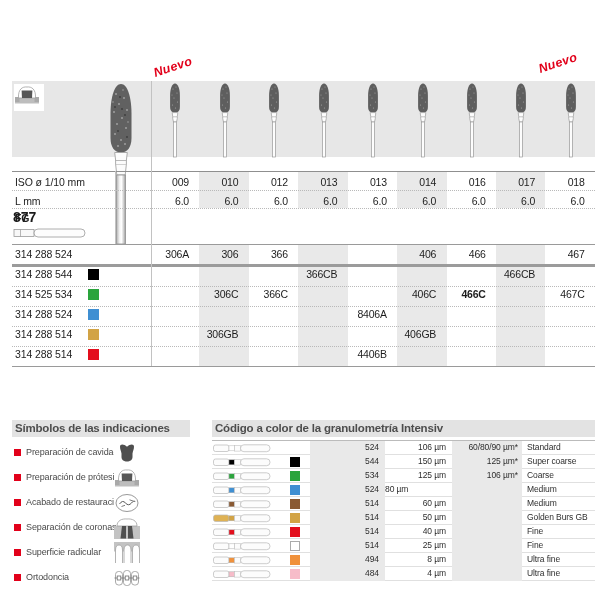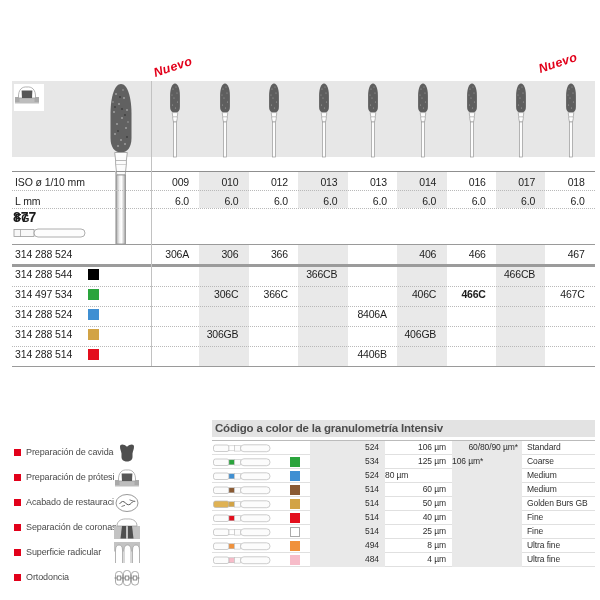--- a/index.html
+++ b/index.html
@@ -270,39 +270,40 @@
       <div class="cell" style="left: 150px; top: 248px;">306A</div>
       <div class="cell" style="left: 199.4px; top: 248px;">306</div>
       <div class="cell" style="left: 248.9px; top: 248px;">366</div>
       <div class="cell" style="left: 397.2px; top: 248px;">406</div>
       <div class="cell" style="left: 446.7px; top: 248px;">466</div>
       <div class="cell" style="left: 545.6px; top: 248px;">467</div>
       <div class="rowlabel" style="top: 268px;">314 288 544</div>
       <div class="swatch" style="left: 88px; top: 268.5px; background: rgb(0, 0, 0);"></div>
       <div class="cell" style="left: 298.3px; top: 268px;">366CB</div>
       <div class="cell" style="left: 496.1px; top: 268px;">466CB</div>
-      <div class="rowlabel" style="top: 288px;">314 497 534</div>
+      <div class="rowlabel" style="top: 288px;">314 525 534</div>
       <div class="swatch" style="left: 88px; top: 288.5px; background: rgb(42, 164, 60);"></div>
       <div class="cell" style="left: 199.4px; top: 288px;">306C</div>
       <div class="cell" style="left: 248.9px; top: 288px;">366C</div>
       <div class="cell" style="left: 397.2px; top: 288px;">406C</div>
       <div class="cell" style="left: 446.7px; top: 288px; font-weight: bold;">466C</div>
       <div class="cell" style="left: 545.6px; top: 288px;">467C</div>
       <div class="rowlabel" style="top: 308px;">314 288 524</div>
       <div class="swatch" style="left: 88px; top: 308.5px; background: rgb(63, 143, 210);"></div>
       <div class="cell" style="left: 347.8px; top: 308px;">8406A</div>
       <div class="rowlabel" style="top: 328px;">314 288 514</div>
       <div class="swatch" style="left: 88px; top: 328.5px; background: rgb(210, 163, 69);"></div>
       <div class="cell" style="left: 199.4px; top: 328px;">306GB</div>
       <div class="cell" style="left: 397.2px; top: 328px;">406GB</div>
       <div class="rowlabel" style="top: 348px;">314 288 514</div>
       <div class="swatch" style="left: 88px; top: 348.5px; background: rgb(227, 14, 28);"></div>
       <div class="cell" style="left: 347.8px; top: 348px;">4406B</div>
     </div>
 
+  <div class="titlebar" style="left:12px;top:420px;width:178px;">Símbolos de las indicaciones</div>
   <div id="gen-symbols">
       <div class="symbullet" style="left: 14px; top: 448.5px; background: rgb(226, 0, 26);"></div>
       <div class="symlabel" style="left: 26px; top: 446.5px;">Preparación de cavidades</div>
       <div class="symicon" style="left: 114px; top: 441.5px;"><svg width="26" height="22" viewBox="0 0 26 22">
           <rect width="26" height="22" fill="#fff"></rect>
     <path d="M6,4.5 C6,1.8 10,1.8 13,4.8 C16,1.8 20,1.8 20,4.5 C20,7.5 19,8.5 18.5,11.5 L18.5,15 C18.5,18 16,19.5 13,19.5 C10,19.5 7.5,18 7.5,15 L7.5,11.5 C7,8.5 6,7.5 6,4.5 Z" fill="#4f4f4f"></path>
         </svg></div>
       <div class="symbullet" style="left: 14px; top: 473.5px; background: rgb(226, 0, 26);"></div>
       <div class="symlabel" style="left: 26px; top: 471.5px;">Preparación de prótesis</div>
       <div class="symicon" style="left: 114px; top: 466.5px;"><svg width="26" height="22" viewBox="0 0 26 22">
@@ -361,28 +362,41 @@
   <rect x="28.5" y="2.8" width="29.5" height="6.9" rx="3.4" fill="#fcfcfc" stroke="#b8b8b8" stroke-width="0.7"></rect>
           </svg></div>
         <div class="g-cell g-gray" style="left: 98px; width: 75px; height: 14px; text-align: right; padding-right: 6px;">524</div>
         <div class="g-cell" style="left: 173px; width: 67px; text-align: right; padding-right: 6px;">106 µm</div>
         <div class="g-cell g-gray" style="left: 240px; width: 70px; height: 14px; text-align: right; padding-right: 4px;">60/80/90 µm*</div>
         <div class="g-cell" style="left: 310px; width: 73px; padding-left: 5px;">Standard</div>
       </div>
       <div class="g-row">
         <div class="g-cell" style="left: 0px; top: 1px; width: 62px;"><svg width="60" height="12" viewBox="0 0 60 12">
   <rect x="1.5" y="3" width="15.5" height="6.5" rx="2" fill="#fcfcfc" stroke="#b8b8b8" stroke-width="0.7"></rect>
+  <rect x="17" y="3.8" width="5.5" height="5" fill="#000000" stroke="#b0b0b0" stroke-width="0.5"></rect>
+  <rect x="22.5" y="3.4" width="6" height="5.7" fill="#fcfcfc" stroke="#b8b8b8" stroke-width="0.5"></rect>
+  <rect x="28.5" y="2.8" width="29.5" height="6.9" rx="3.4" fill="#fcfcfc" stroke="#b8b8b8" stroke-width="0.7"></rect>
+          </svg></div>
+        <div class="g-cell" style="left: 78px; top: 1.5px; width: 10px; height: 10px; background: rgb(0, 0, 0);"></div>
+        <div class="g-cell g-gray" style="left: 98px; width: 75px; height: 14px; text-align: right; padding-right: 6px;">544</div>
+        <div class="g-cell" style="left: 173px; width: 67px; text-align: right; padding-right: 6px;">150 µm</div>
+        <div class="g-cell g-gray" style="left: 240px; width: 70px; height: 14px; text-align: right; padding-right: 4px;">125 µm*</div>
+        <div class="g-cell" style="left: 310px; width: 73px; padding-left: 5px;">Super coarse</div>
+      </div>
+      <div class="g-row">
+        <div class="g-cell" style="left: 0px; top: 1px; width: 62px;"><svg width="60" height="12" viewBox="0 0 60 12">
+  <rect x="1.5" y="3" width="15.5" height="6.5" rx="2" fill="#fcfcfc" stroke="#b8b8b8" stroke-width="0.7"></rect>
   <rect x="17" y="3.8" width="5.5" height="5" fill="#2aa43c" stroke="#b0b0b0" stroke-width="0.5"></rect>
   <rect x="22.5" y="3.4" width="6" height="5.7" fill="#fcfcfc" stroke="#b8b8b8" stroke-width="0.5"></rect>
   <rect x="28.5" y="2.8" width="29.5" height="6.9" rx="3.4" fill="#fcfcfc" stroke="#b8b8b8" stroke-width="0.7"></rect>
           </svg></div>
         <div class="g-cell" style="left: 78px; top: 1.5px; width: 10px; height: 10px; background: rgb(42, 164, 60);"></div>
         <div class="g-cell g-gray" style="left: 98px; width: 75px; height: 14px; text-align: right; padding-right: 6px;">534</div>
         <div class="g-cell" style="left: 173px; width: 67px; text-align: right; padding-right: 6px;">125 µm</div>
-        <div class="g-cell g-gray" style="left: 240px; width: 70px; height: 14px; padding-right: 4px;">106 µm*</div>
+        <div class="g-cell g-gray" style="left: 240px; width: 70px; height: 14px; text-align: right; padding-right: 4px;">106 µm*</div>
         <div class="g-cell" style="left: 310px; width: 73px; padding-left: 5px;">Coarse</div>
       </div>
       <div class="g-row">
         <div class="g-cell" style="left: 0px; top: 1px; width: 62px;"><svg width="60" height="12" viewBox="0 0 60 12">
   <rect x="1.5" y="3" width="15.5" height="6.5" rx="2" fill="#fcfcfc" stroke="#b8b8b8" stroke-width="0.7"></rect>
   <rect x="17" y="3.8" width="5.5" height="5" fill="#3f8fd2" stroke="#b0b0b0" stroke-width="0.5"></rect>
   <rect x="22.5" y="3.4" width="6" height="5.7" fill="#fcfcfc" stroke="#b8b8b8" stroke-width="0.5"></rect>
   <rect x="28.5" y="2.8" width="29.5" height="6.9" rx="3.4" fill="#fcfcfc" stroke="#b8b8b8" stroke-width="0.7"></rect>
           </svg></div>
         <div class="g-cell" style="left: 78px; top: 1.5px; width: 10px; height: 10px; background: rgb(63, 143, 210);"></div>

